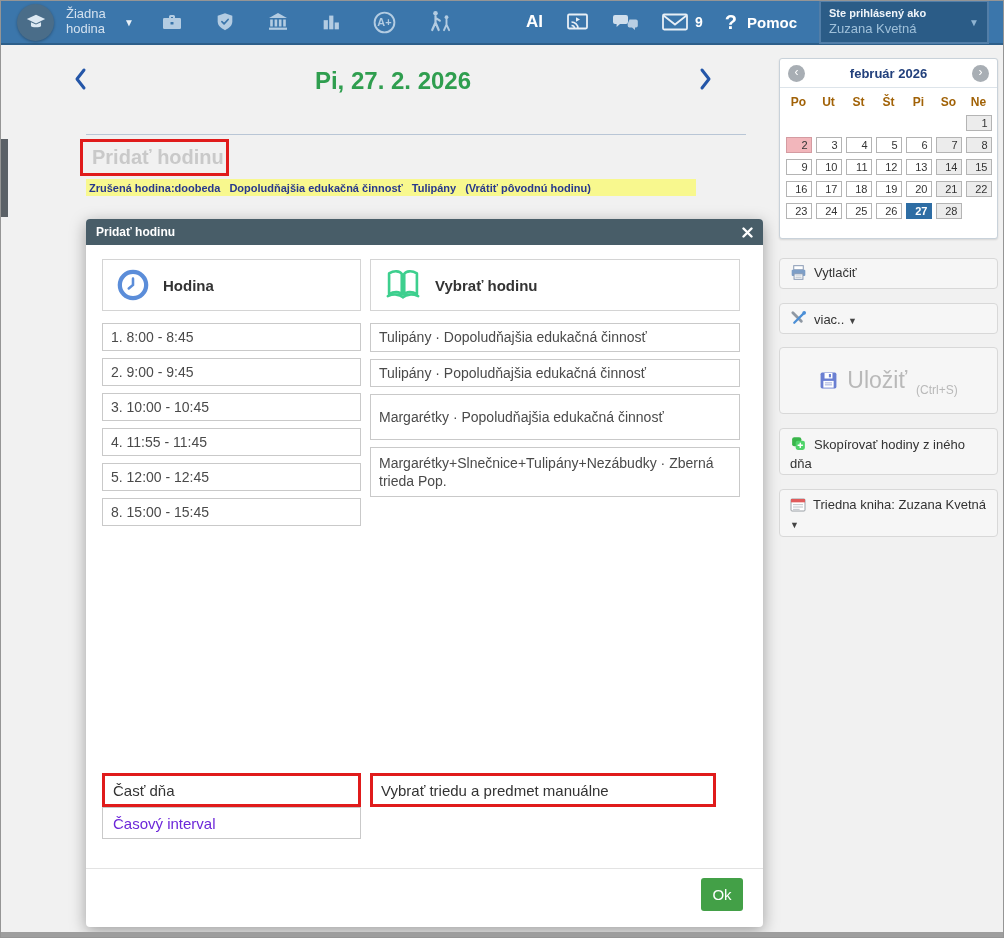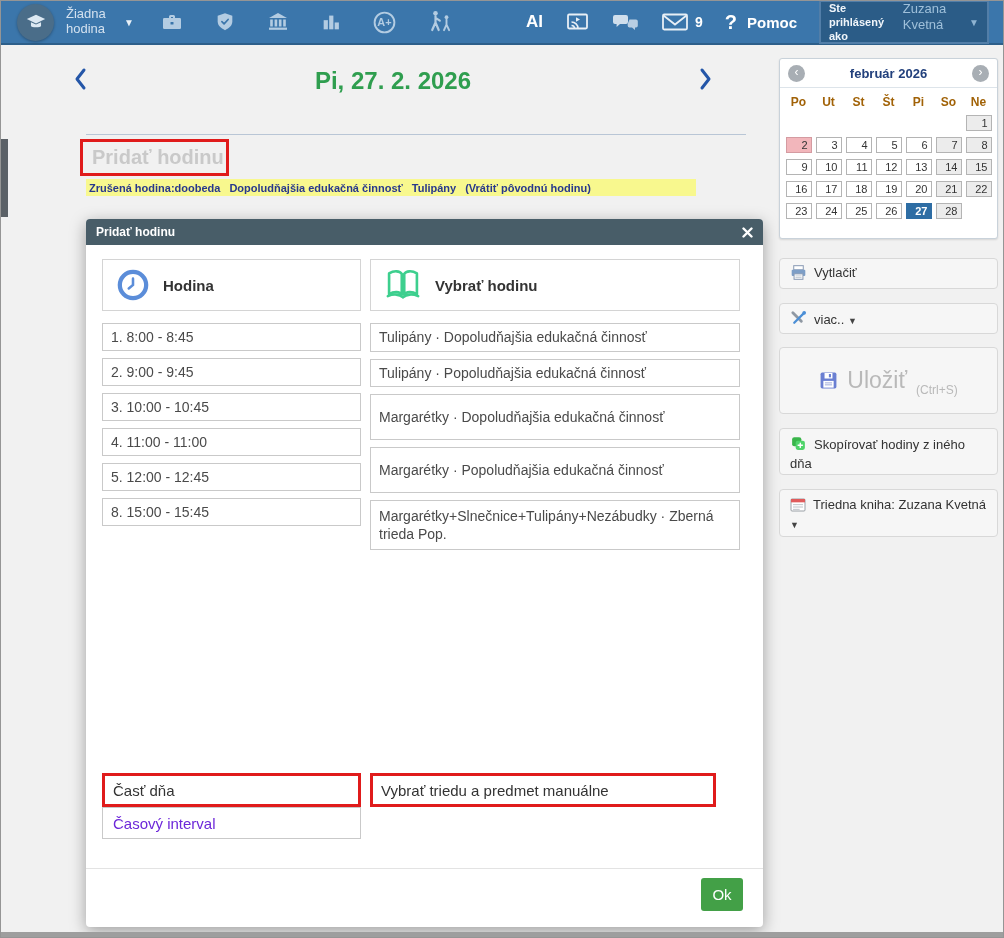--- a/index.html
+++ b/index.html
@@ -23,21 +23,21 @@
   .tb-ico { color:#b3cce2; }
   .right-cluster { margin-left:auto; display:flex; align-items:center; gap:22px; margin-right:14px; }
   .ai { color:#fff; font-weight:bold; font-size:17px; }
   .mail-wrap { display:flex; align-items:center; gap:6px; }
   .mail-count { color:#fff; font-weight:bold; font-size:14px; }
   .help-wrap { display:flex; align-items:center; gap:10px; }
   .qmark { color:#fff; font-weight:bold; font-size:20px; }
   .help-label { color:#fff; font-weight:bold; font-size:15px; }
   .user-box { width:170px; height:44px; background:#2b5c87; border:2px solid #527ea8;
               display:flex; align-items:center; padding:3px 8px; cursor:pointer; }
-  .user-texts { display:flex; flex-direction:row; line-height:1.3; }
+  .user-texts { display:flex; flex-direction:column; line-height:1.3; }
   .user-label { color:#f0f5fa; font-size:11px; font-weight:bold; }
   .user-name  { color:#9fc0da; font-size:13px; }
   .user-caret { margin-left:auto; color:#8fb3d1; font-size:10px; }
 
   
   .side-tab { position:absolute; left:0; top:138px; width:7px; height:78px; background:#5b6167; }
 
   
   .date-nav { position:absolute; left:8px; top:58px; width:762px; height:44px;
               display:flex; align-items:center; }
@@ -260,36 +260,35 @@
       <div class="col-header">
         <svg width="34" height="34" viewBox="0 0 24 24">
           <circle cx="12" cy="12" r="9.3" fill="none" stroke="#5b8dd9" stroke-width="3"></circle>
           <path d="M12 7.5V12l-3 2.4" fill="none" stroke="#5b8dd9" stroke-width="1.8" stroke-linecap="round"></path>
         </svg>
         <span>Hodina</span>
       </div>
       <div class="row period-row">1. 8:00 - 8:45</div>
       <div class="row period-row">2. 9:00 - 9:45</div>
       <div class="row period-row">3. 10:00 - 10:45</div>
-      <div class="row period-row">4. 11:00 - 11:00</div>
+      <div class="row period-row">4. 11:55 - 11:45</div>
       <div class="row period-row">5. 12:00 - 12:45</div>
       <div class="row period-row">8. 15:00 - 15:45</div>
     </div>
 
     <div class="col-right">
       <div class="col-header">
         <svg width="38" height="34" viewBox="0 0 24 22">
           <path d="M3 3.5c3.2-2 7-1.7 8.2.3v13.5c-1.2-2-5-2.3-8.2-.3zM21 3.5c-3.2-2-7-1.7-8.2.3v13.5c1.2-2 5-2.3 8.2-.3z" fill="none" stroke="#3dcf8e" stroke-width="1.7" stroke-linejoin="round"></path>
           <path d="M2.2 18.2c3.6-1.6 7.6-1.3 9.8.7 2.2-2 6.2-2.3 9.8-.7" fill="none" stroke="#3dcf8e" stroke-width="1.7" stroke-linecap="round"></path>
         </svg>
         <span>Vybrať hodinu</span>
       </div>
       <div class="row lesson-row">Tulipány · Dopoludňajšia edukačná činnosť</div>
       <div class="row lesson-row">Tulipány · Popoludňajšia edukačná činnosť</div>
-      <div class="row lesson-row" style="min-height:46px">Margarétky · Dopoludňajšia edukačná činnosť</div>
       <div class="row lesson-row" style="min-height:46px">Margarétky · Popoludňajšia edukačná činnosť</div>
       <div class="row lesson-row" style="min-height:50px">Margarétky+Slnečnice+Tulipány+Nezábudky · Zberná trieda Pop.</div>
     </div>
 
     <div class="part-day">
       <span>Časť dňa</span>
     </div>
     <div class="manual-box">
       <span>Vybrať triedu a predmet manuálne</span>
     </div>

